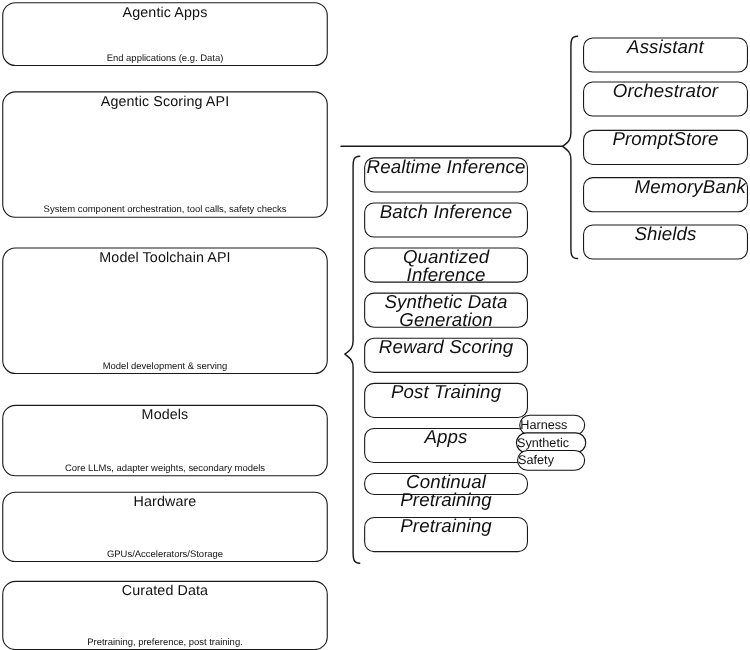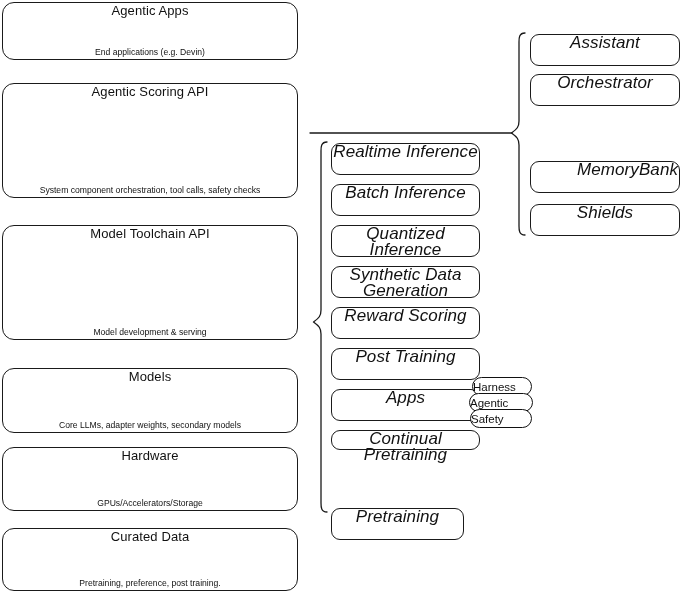--- a/index.html
+++ b/index.html
@@ -96,21 +96,21 @@
              C 519 33 519 38 519 42
              L 519 121
              C 519 127 517 129 511.5 133
              C 517 137 519 139 519 145
              L 519 226
              C 519 230 519 235 525 235"></path>
   </svg>
 
   <div class="node pillar" style="left:2px; top:2px; width:296px; height:58px;">
     <div class="title">Agentic Apps</div>
-    <div class="subtitle">End applications (e.g. Devin)</div>
+    <div class="subtitle">End applications (e.g. Data)</div>
   </div>
 
   <div class="node pillar" style="left:2px; top:83px; width:296px; height:115px;">
     <div class="title">Agentic Scoring API</div>
     <div class="subtitle">System component orchestration, tool calls, safety checks</div>
   </div>
 
   <div class="node pillar" style="left:2px; top:225px; width:296px; height:115px;">
     <div class="title">Model Toolchain API</div>
     <div class="subtitle">Model development &amp; serving</div>
@@ -148,40 +148,43 @@
   </div>
   <div class="node leaf" style="left:331px; top:348px; width:149px; height:32px;">
     <div class="title">Post Training</div>
   </div>
   <div class="node leaf" style="left:331px; top:389px; width:149px; height:32px;">
     <div class="title">Apps</div>
   </div>
   <div class="node leaf" style="left:331px; top:430px; width:149px; height:20px;">
     <div class="title">Continual Pretraining</div>
   </div>
-  <div class="node leaf" style="left:331px; top:470px; width:133px; height:32px;margin-top:38px;">
+  <div class="node leaf" style="left:331px; top:470px; width:149px; height:32px;">
     <div class="title">Pretraining</div>
   </div>
 
   <div class="pill" style="left:472px; top:377px; width:60px; height:19px;">
     <span>Harness</span>
   </div>
   <div class="pill" style="left:469px; top:393px; width:64px; height:19px;">
-    <span>Agentic</span>
+    <span>Synthetic</span>
   </div>
   <div class="pill" style="left:470px; top:409px; width:62px; height:19px;">
     <span>Safety</span>
   </div>
 
   <div class="node leaf" style="left:530px; top:34px; width:150px; height:32px;">
     <div class="title">Assistant</div>
   </div>
   <div class="node leaf" style="left:530px; top:74px; width:150px; height:32px;">
     <div class="title">Orchestrator</div>
   </div>
+  <div class="node leaf" style="left:530px; top:118px; width:150px; height:32px;">
+    <div class="title">PromptStore</div>
+  </div>
   <div class="node leaf" style="left:530px; top:161px; width:150px; height:32px;padding-left:45px;">
     <div class="title">MemoryBank</div>
   </div>
   <div class="node leaf" style="left:530px; top:204px; width:150px; height:32px;">
     <div class="title">Shields</div>
   </div>
 
 </div>
 
 </body></html>

